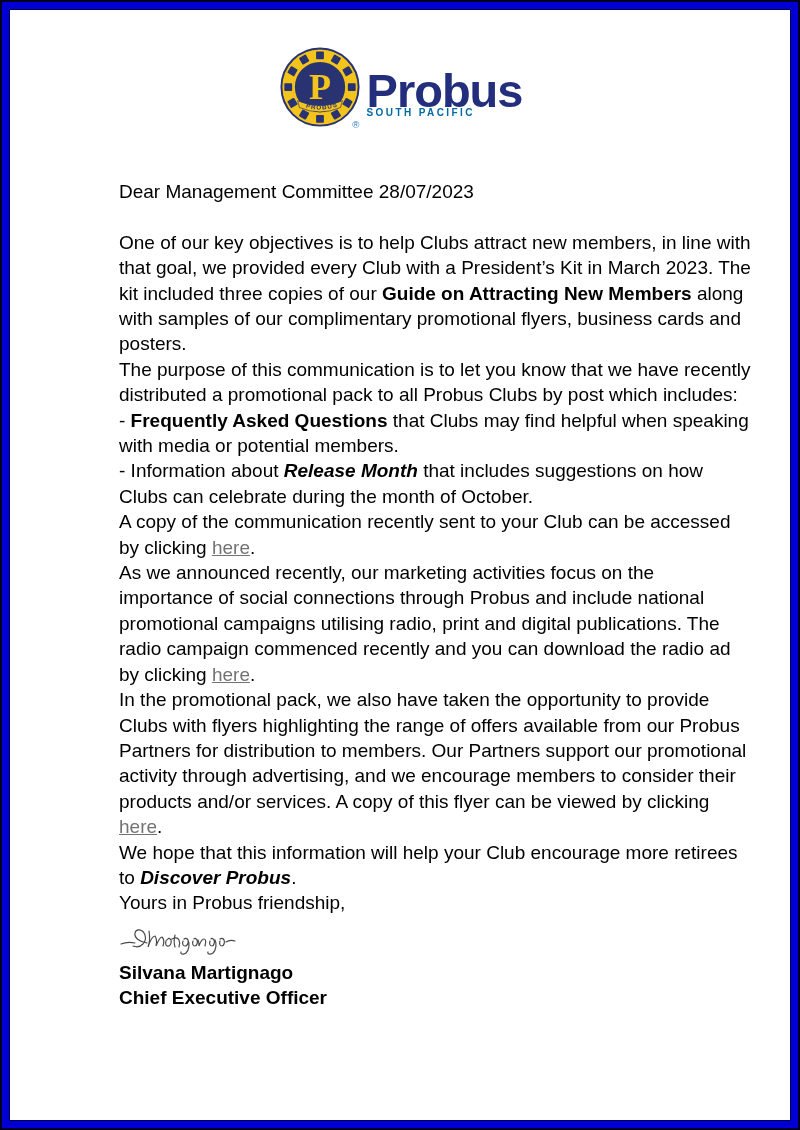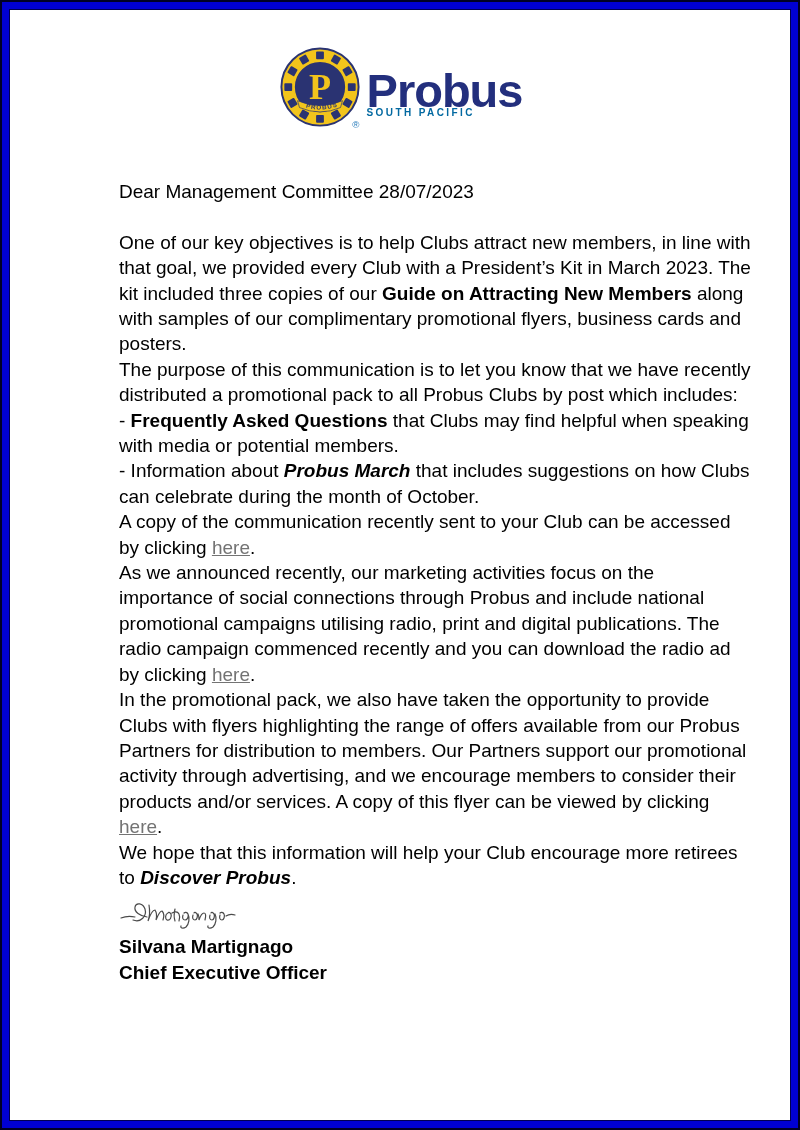--- a/index.html
+++ b/index.html
@@ -89,25 +89,26 @@
       </div>
     </div>
 
     <div class="letter">
       <p class="salutation">Dear Management Committee 28/07/2023</p>
 
       <div>
           <p class="para"><span>One of our key objectives is to help Clubs attract new members, in line with that goal, we provided every Club with a President’s Kit in March 2023. The kit included three copies of our </span><span class="b">Guide on Attracting New Members</span><span> along with samples of our complimentary promotional flyers, business cards and posters.</span></p>
           <p class="para"><span>The purpose of this communication is to let you know that we have recently distributed a promotional pack to all Probus Clubs by post which includes:</span></p>
           <p class="para"><span>- </span><span class="b">Frequently Asked Questions</span><span> that Clubs may find helpful when speaking with media or potential members.</span></p>
-          <p class="para"><span>- Information about </span><span class="b i">Probus March</span><span> that includes suggestions on how Clubs can celebrate during the month of October.</span></p>
+          <p class="para"><span>- Information about </span><span class="b i">Release Month</span><span> that includes suggestions on how Clubs can celebrate during the month of October.</span></p>
           <p class="para"><span>A copy of the communication recently sent to your Club can be accessed by clicking </span><a href="#" class="link">here</a><span>.</span></p>
           <p class="para"><span>As we announced recently, our marketing activities focus on the importance of social connections through Probus and include national promotional campaigns utilising radio, print and digital publications. The radio campaign commenced recently and you can download the radio ad by clicking </span><a href="#" class="link">here</a><span>.</span></p>
           <p class="para"><span>In the promotional pack, we also have taken the opportunity to provide Clubs with flyers highlighting the range of offers available from our Probus Partners for distribution to members. Our Partners support our promotional activity through advertising, and we encourage members to consider their products and/or services. A copy of this flyer can be viewed by clicking </span><a href="#" class="link">here</a><span>.</span></p>
           <p class="para"><span>We hope that this information will help your Club encourage more retirees to </span><span class="b i">Discover Probus</span><span>.</span></p>
+          <p class="para"><span>Yours in Probus friendship,</span></p>
         </div>
 
       <div class="sig-block">
         <svg width="118" height="36" viewBox="0 0 118 36" xmlns="http://www.w3.org/2000/svg">
           <path fill="none" stroke="#4a4a4a" stroke-width="1.2" stroke-linecap="round" d="M2 23 C7 21 11 21 16 22
                M14 25 C22 28 28 21 26 14 C24 8 17 7 16 12 C15 17 21 21 28 22
                M30 10 C31 16 31 21 29 26 C31 20 34 15 36 15 C38 18 38 21 37 25 C39 20 41 16 43 16 C45 18 45 22 44 25
                M49 18 C46 19 46 24 48 25 C51 26 53 22 52 19 C51 17 49 17 49 18
                M56 14 C55 18 55 23 56 26 M53 18 C57 16 59 17 60 19 C61 21 61 23 60 26
                M64 20 C63 23 64 25 66 25 C68 25 70 22 69 19 C68 17 66 17 65 18

